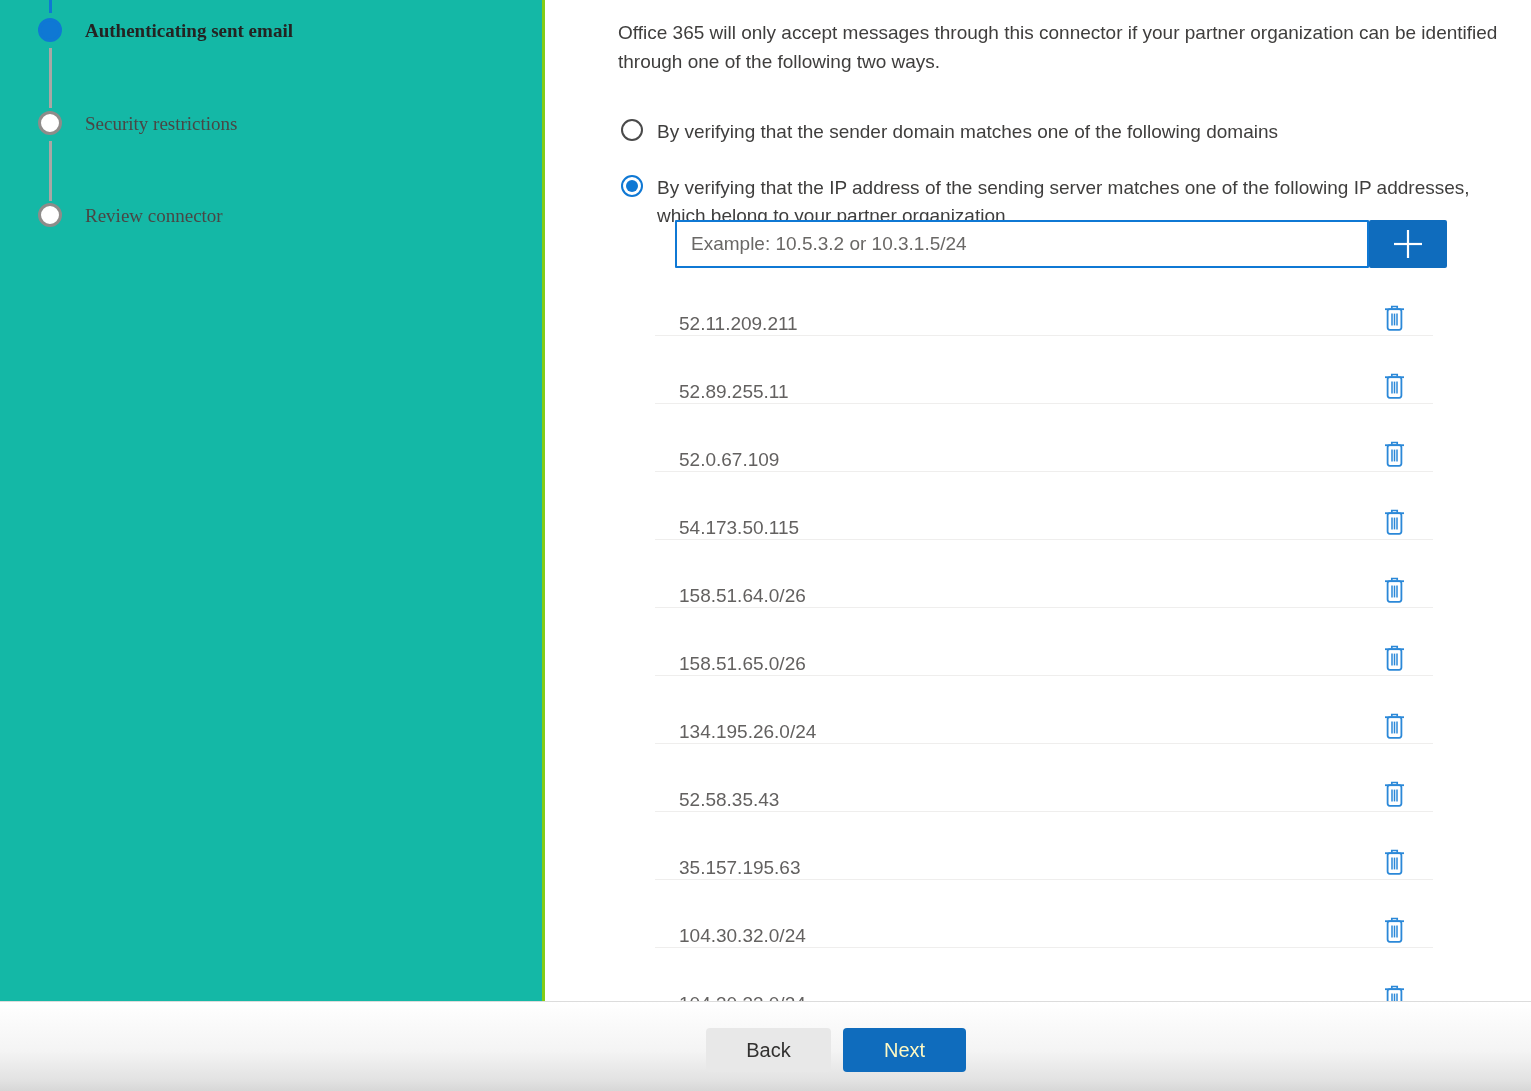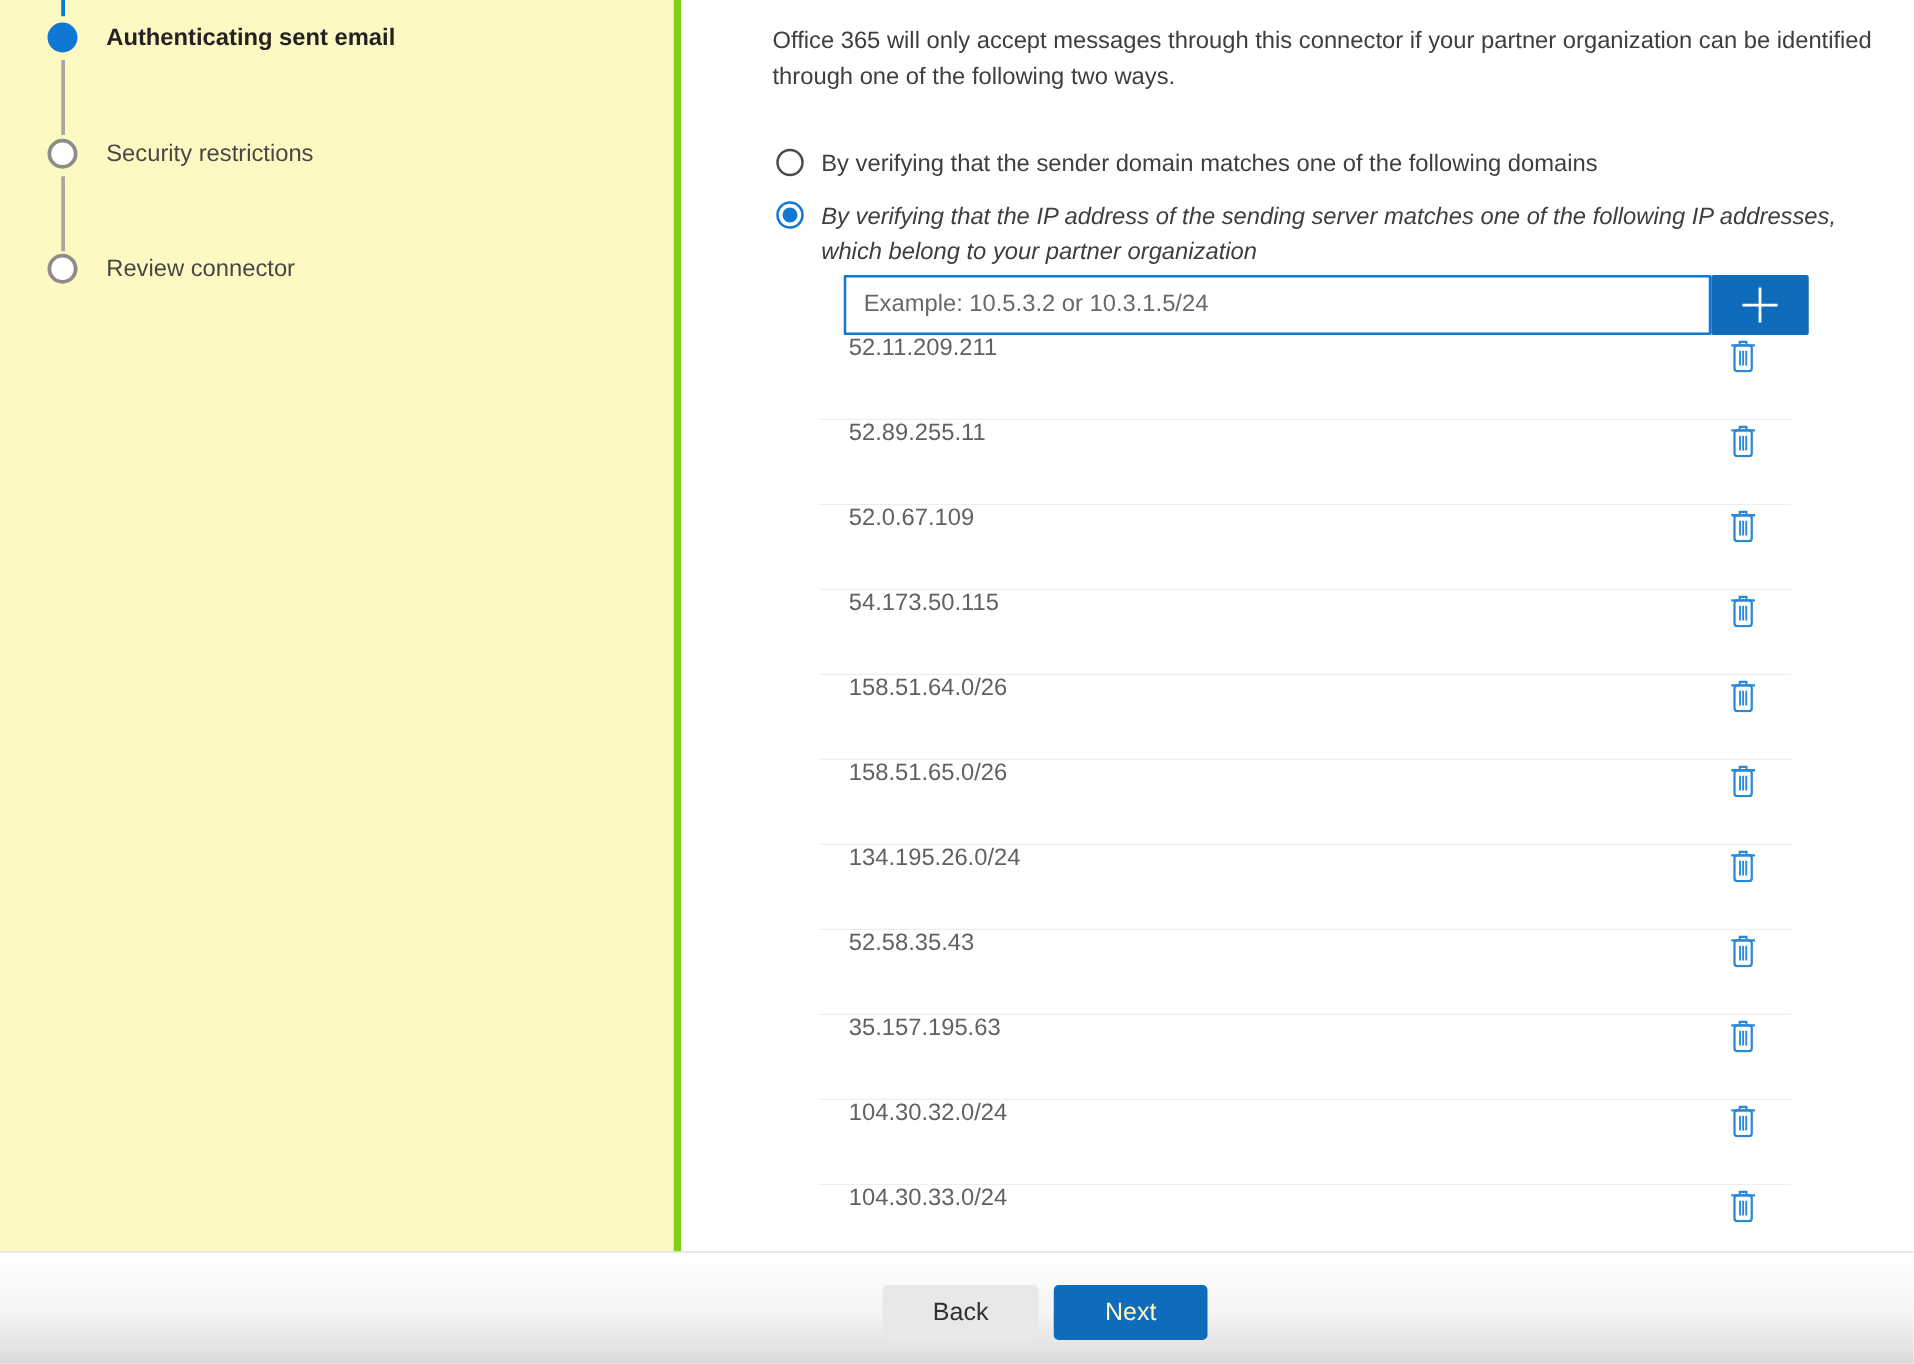--- a/index.html
+++ b/index.html
@@ -9,21 +9,21 @@
     background: #ffffff;
     color: #3b3a39;
     position: relative;
   }
   .page { position: absolute; inset: 0; display: flex; flex-direction: column; }
   .content-row { display: flex; height: 1001px; }
 
   
   .sidebar {
     width: 545px; min-width: 545px; position: relative;
-    border-right: 6px solid #84cc16; background: #fef9c3;
+    border-right: 3px solid #84cc16; background: #14b8a6; font-family: Liberation Serif, serif;
   }
   .connector { position: absolute; left: 49px; width: 3px; background: #a9a7a5; }
   .connector.blue { background: #0f78d4; }
   .seg-top    { top: 0;    height: 13px; }
   .seg-mid1   { top: 48px; height: 60px; }
   .seg-mid2   { top: 141px; height: 60px; }
   .step-dot {
     position: absolute; left: 38px; width: 24px; height: 24px;
     border-radius: 50%; background: #ffffff; border: 3px solid #8e8c8a;
   }
@@ -40,21 +40,21 @@
   .label-3 { top: 204px; }
 
   
   .main { position: relative; flex: 1; background: #ffffff; }
   .intro {
     position: absolute; left: 73px; top: 18px; width: 922px;
     font-size: 19px; line-height: 29px; color: #3f3e3d;
   }
   .radio-row { position: absolute; left: 76px; display: flex; gap: 14px; align-items: flex-start; cursor: pointer; }
   .radio-row-1 { top: 118px; }
-  .radio-row-2 { top: 160px; font-style: italic; }
+  .radio-row-2 { top: 174px; }
   .radio-circle {
     width: 22px; height: 22px; min-width: 22px; border-radius: 50%;
     border: 2px solid #4a4a4a; background: #fff; margin-top: 1px;
     display: flex; align-items: center; justify-content: center;
   }
   .radio-circle.selected { border-color: #0f78d4; }
   .radio-circle.selected::after {
     content: ""; width: 12px; height: 12px; border-radius: 50%; background: #0f78d4;
   }
   .radio-label { font-size: 19px; line-height: 28px; color: #3f3e3d; }
@@ -69,21 +69,21 @@
   }
   .ip-input::placeholder { color: #6a6866; opacity: 1; }
   .add-btn {
     width: 78px; height: 48px; border: none; background: #0f6cbd; cursor: pointer;
     border-radius: 2px; display: flex; align-items: center; justify-content: center;
   }
 
   
   .ip-list { position: absolute; left: 110px; top: 268px; width: 778px; height: 733px; overflow: hidden; }
   .ip-row {
-    height: 68px; display: flex; align-items: flex-start; justify-content: space-between;
+    height: 68px; display: flex; align-items: flex-end; justify-content: space-between;
     border-bottom: 1px solid #efeeed; padding: 0 24px 0 24px;
   }
   .ip-text { font-size: 19px; color: #636160; }
   .trash-btn { background: none; border: none; cursor: pointer; padding: 4px; display: flex; }
 
   
   .footer {
     height: 90px; width: 100%; border-top: 1px solid #dcdcdc;
     background: linear-gradient(to bottom, #ffffff 0%, #f4f4f4 55%, #e2e2e2 88%, #d7d7d7 100%);
     position: relative;

